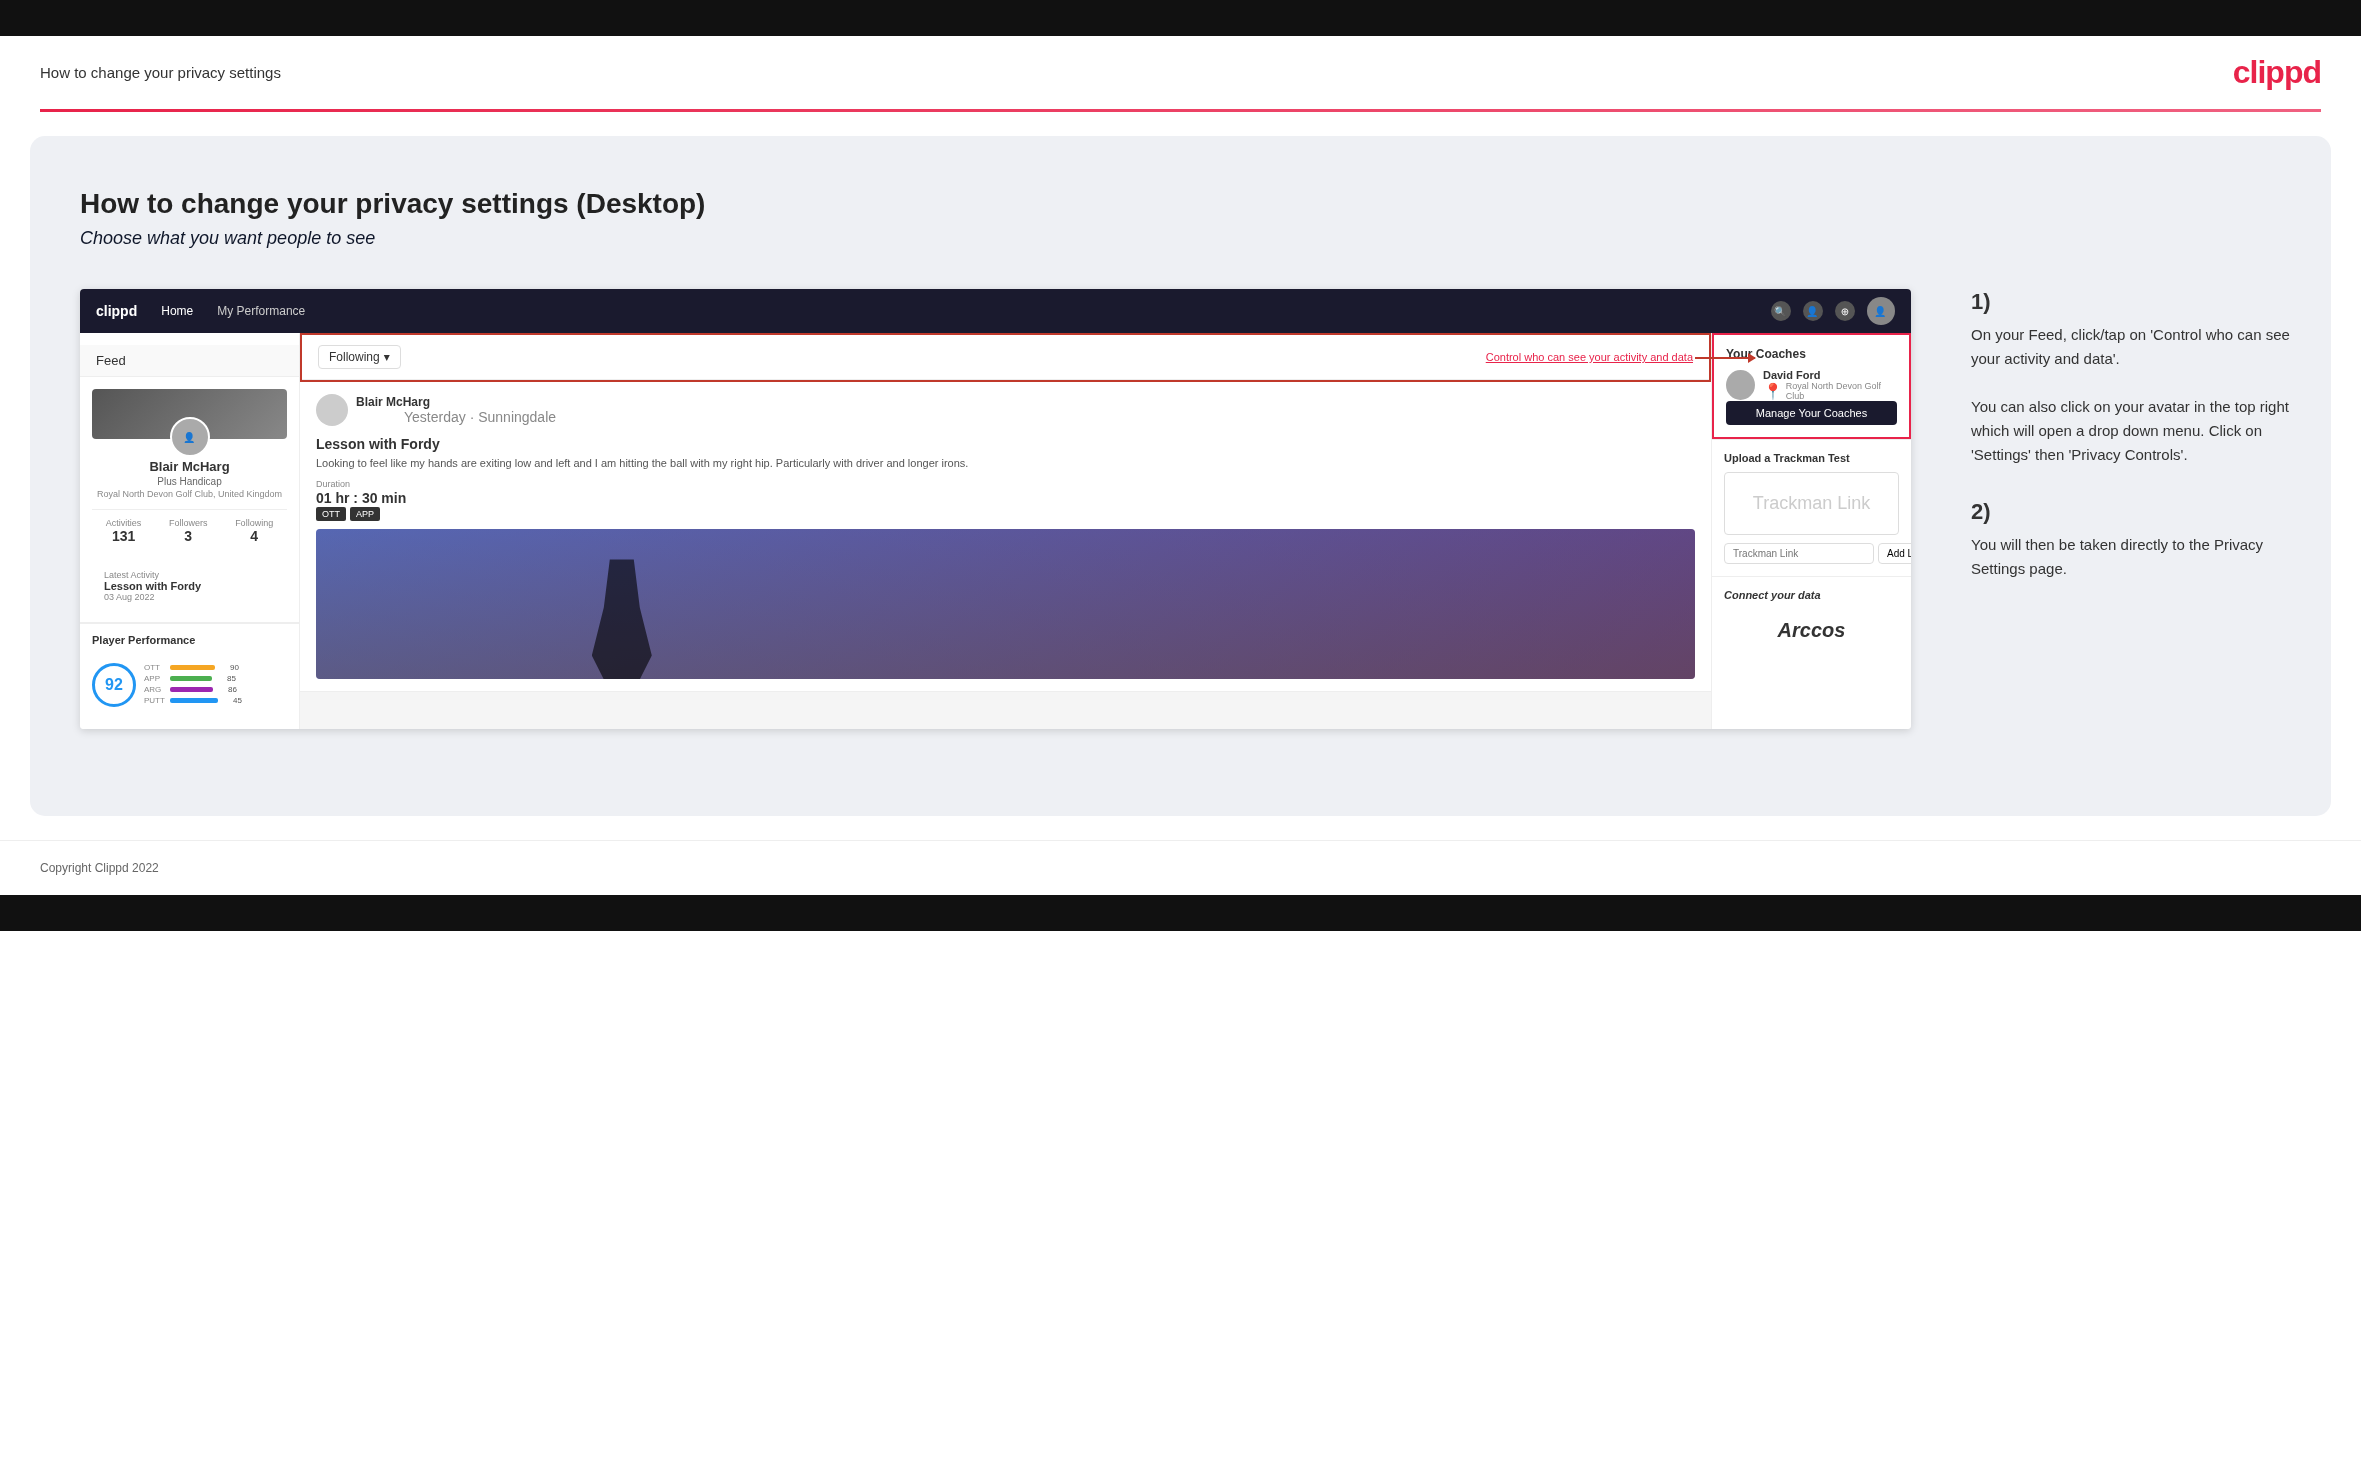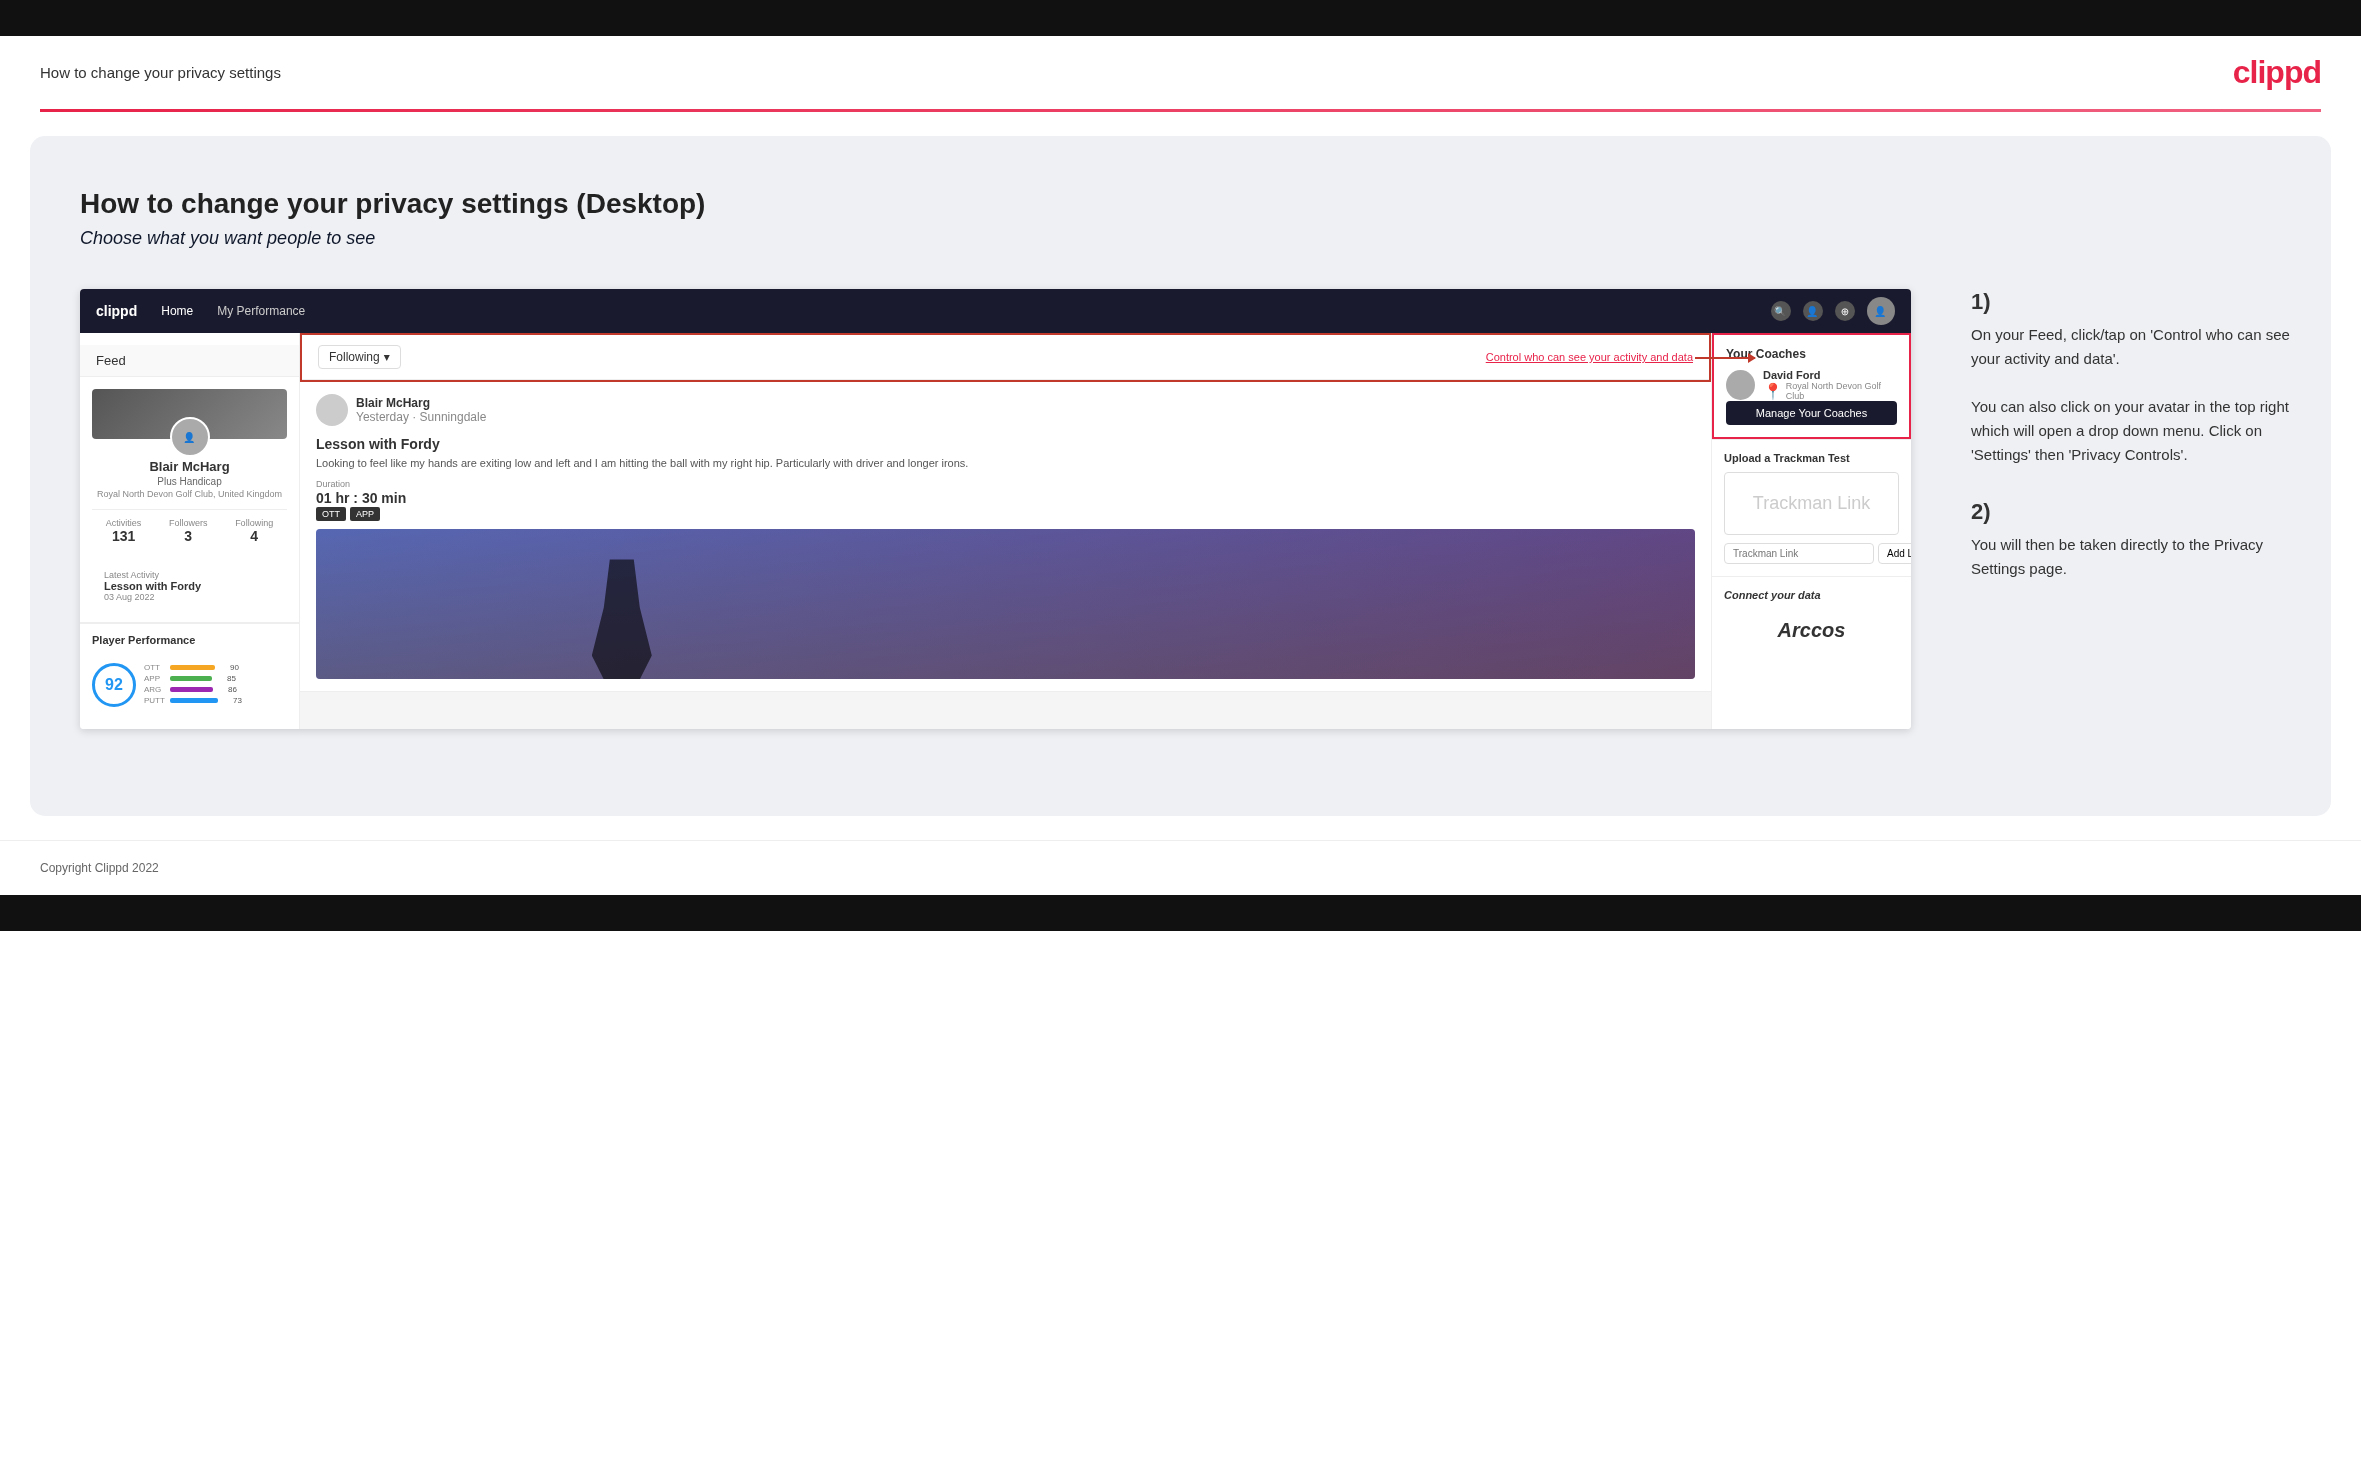--- a/index.html
+++ b/index.html
@@ -276,21 +276,21 @@
       border-bottom: 1px solid #eee;
       padding: 12px 16px;
     }
     .post-user-row {
       display: flex; align-items: center; gap: 8px; margin-bottom: 10px;
     }
     .post-user-avatar {
       width: 32px; height: 32px; background: #ccc; border-radius: 50%;
     }
     .post-user-name { font-size: 12px; font-weight: bold; color: #333; }
-    .post-user-loc { font-size: 12px; color: #888; }
+    .post-user-loc { font-size: 14px; color: #888; margin-left: 48px; }
     .post-title { font-size: 14px; font-weight: bold; color: #333; margin-bottom: 4px; }
     .post-desc { font-size: 11px; color: #555; margin-bottom: 8px; line-height: 1.4; }
     .duration-label { font-size: 9px; color: #888; display: block; }
     .duration-value { font-size: 14px; font-weight: bold; color: #333; }
     .post-tags { display: flex; gap: 4px; }
     .tag {
       background: #333;
       color: #fff;
       font-size: 9px;
       padding: 2px 6px;
@@ -528,21 +528,21 @@
                   <span class="pp-bar-val">85</span>
                 </div>
                 <div class="pp-bar-row">
                   <span class="pp-bar-label">ARG</span>
                   <div class="pp-bar pp-bar-arg" style="width:43px"></div>
                   <span class="pp-bar-val">86</span>
                 </div>
                 <div class="pp-bar-row">
                   <span class="pp-bar-label">PUTT</span>
                   <div class="pp-bar pp-bar-putt" style="width:48px"></div>
-                  <span class="pp-bar-val">73</span>
+                  <span class="pp-bar-val">45</span>
                 </div>
               </div>
             </div>
           </div>
         </div>
 
         <div class="app-feed">
 
           <div style="border: 2px solid #c0392b; position: relative;">
             <div class="feed-header">

